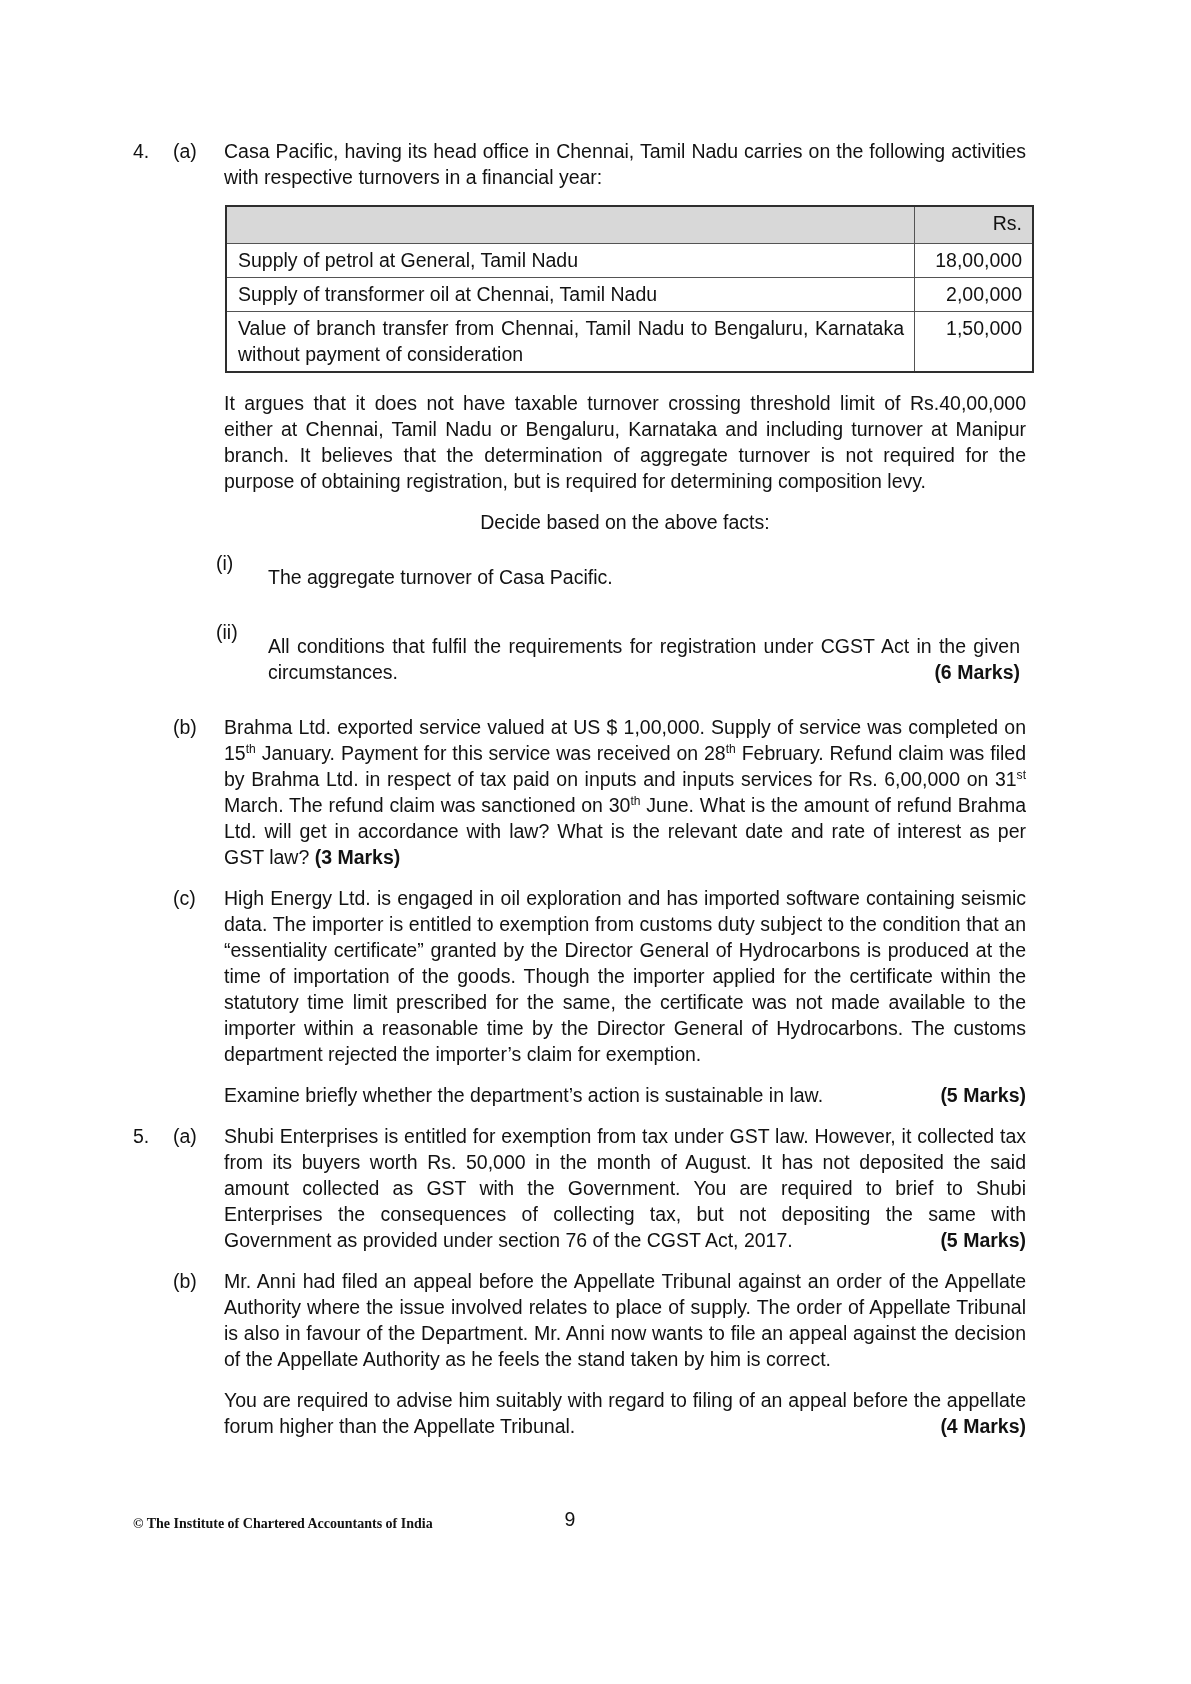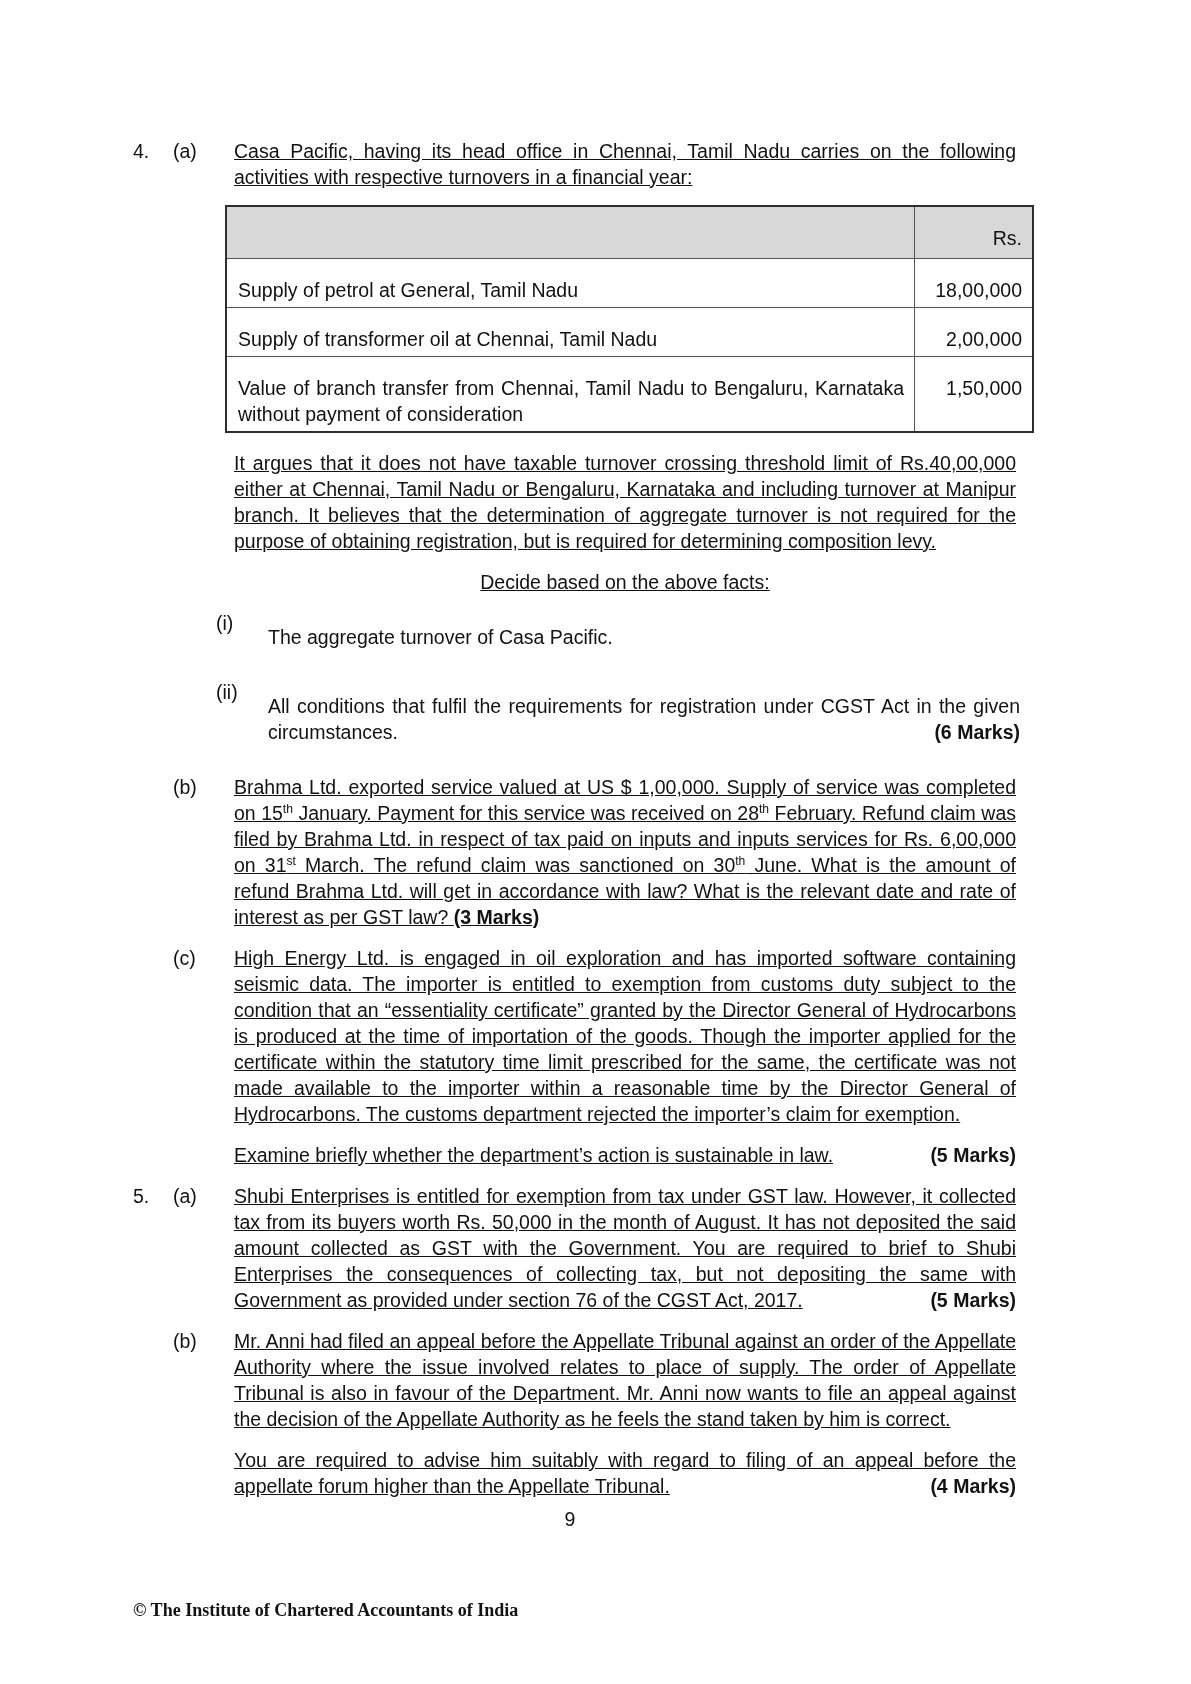--- a/index.html
+++ b/index.html
@@ -17,38 +17,38 @@
   }
   .content{
     box-sizing:content-box;
     width:901px;
     padding:138px 0 0 133px;
   }
   .q-row{display:flex;align-items:flex-start;}
   .q-num{flex:0 0 40px;}
   .q-part{flex:0 0 43px;}
   .q-body{flex:1;min-width:0;}
-  .para{margin:0 18px 15px;text-align:justify;overflow:hidden;text-decoration:underline;}
+  .para{margin:0 8px 15px;text-align:justify;overflow:hidden;}
   .plain{text-align:center;}
   .marks{float:right;font-weight:bold;}
   sup{font-size:0.62em;vertical-align:super;line-height:0;}
 
   .sub-row{display:flex;margin:0 0 15px;}
   .sub-label{flex:0 0 38px;}
   .sub-text{flex:1;min-width:0;text-align:justify;overflow:hidden;margin:14px;}
 
   table.turnover{
     border-collapse:collapse;
     width:809px;
     margin:3px 0 17px 9px;
     border:2px solid #2e2e2e;
   }
   table.turnover th, table.turnover td{
     border:1.5px solid #545454;
-    padding:18px 10px 4px 11px;
+    padding:3px 10px 4px 11px;
     vertical-align:top;
     font-weight:normal;
   }
   table.turnover thead th{
     background:#d8d8d8;
     height:29px;
   }
   td.lbl{text-align:justify;}
   th.val, td.val{
     width:96px;
@@ -58,25 +58,25 @@
   }
   .page-num{
     position:absolute;
     top:1506px;
     left:0;
     width:1140px;
     text-align:center;
   }
   .footer{
     position:absolute;
-    top:1597px;
+    top:1511px;
     left:133px;
     font-family:"Liberation Serif", serif;
     font-weight:bold;
-    font-size:18px;
+    font-size:14px;
   }
 </style>
 </head>
 <body>
 
 <div class="page">
   <div class="content">
 
     <div class="q-row">
       <div class="q-num">4.</div>

